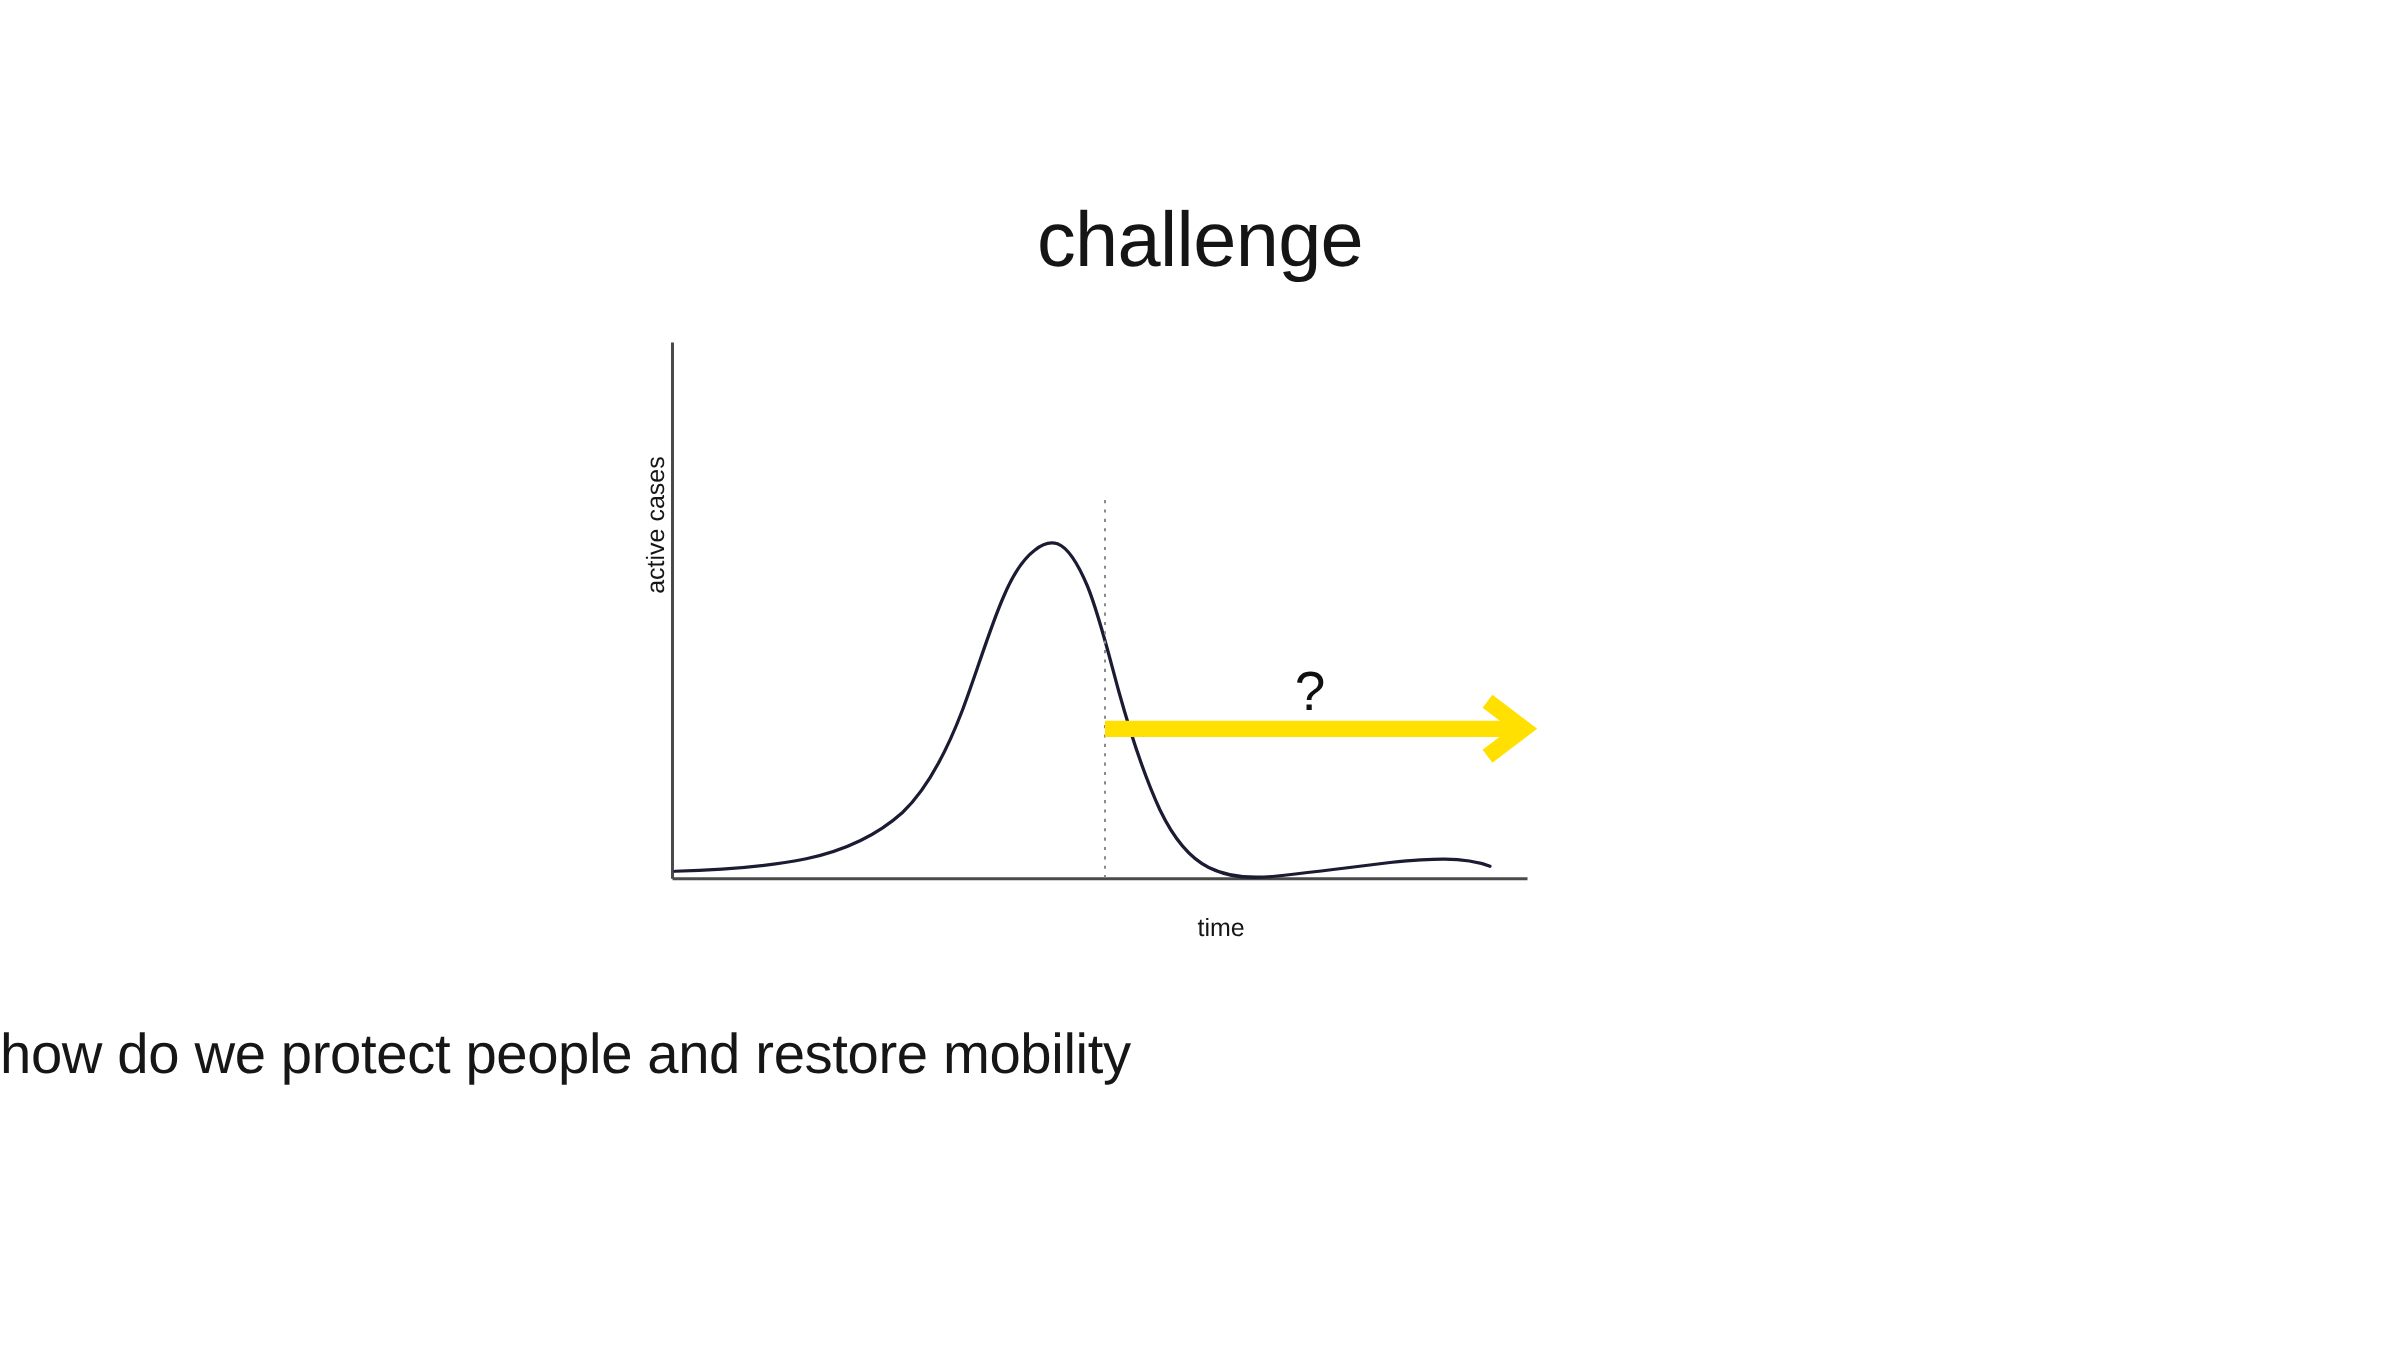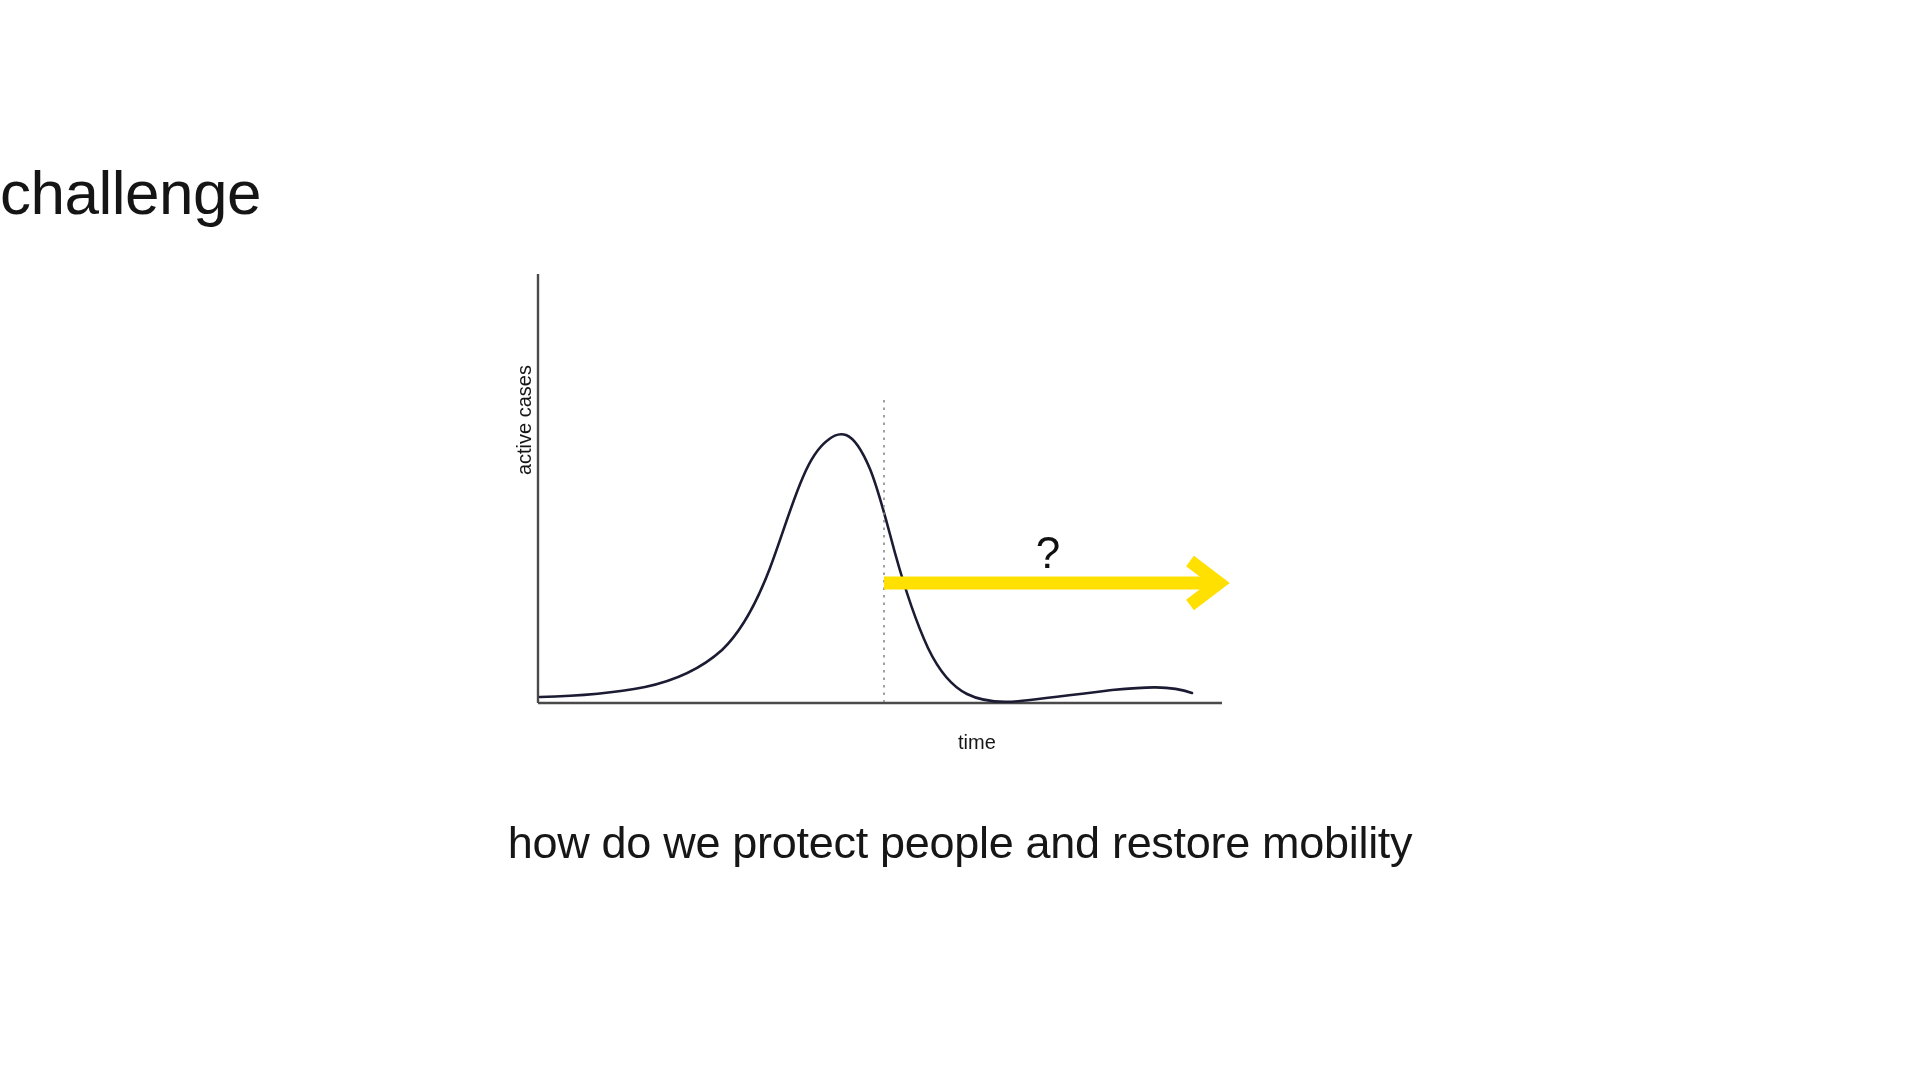--- a/index.html
+++ b/index.html
@@ -23,21 +23,21 @@
     height: 1080px;
     background: #ffffff;
   }
 
   
   .slide-title {
     position: absolute;
     left: 0;
     top: 162px;
     width: 1920px;
-    text-align: left;
+    text-align: center;
     font-size: 62px;
     line-height: 1.0;
     font-weight: 300;
     letter-spacing: -0.5px;
     color: #151515;
     white-space: pre;
   }
 
   
   #figure {
@@ -66,21 +66,21 @@
     font-weight: 400;
     fill: #101010;
   }
 
   
   .caption {
     position: absolute;
     left: 0;
     top: 810px;
     width: 1920px;
-    text-align: center;
+    text-align: left;
     font-size: 45px;
     line-height: 66px;
     font-weight: 300;
     letter-spacing: -0.3px;
     color: #161616;
   }
   .caption .cap-line {
     display: block;
     white-space: pre;
   }

